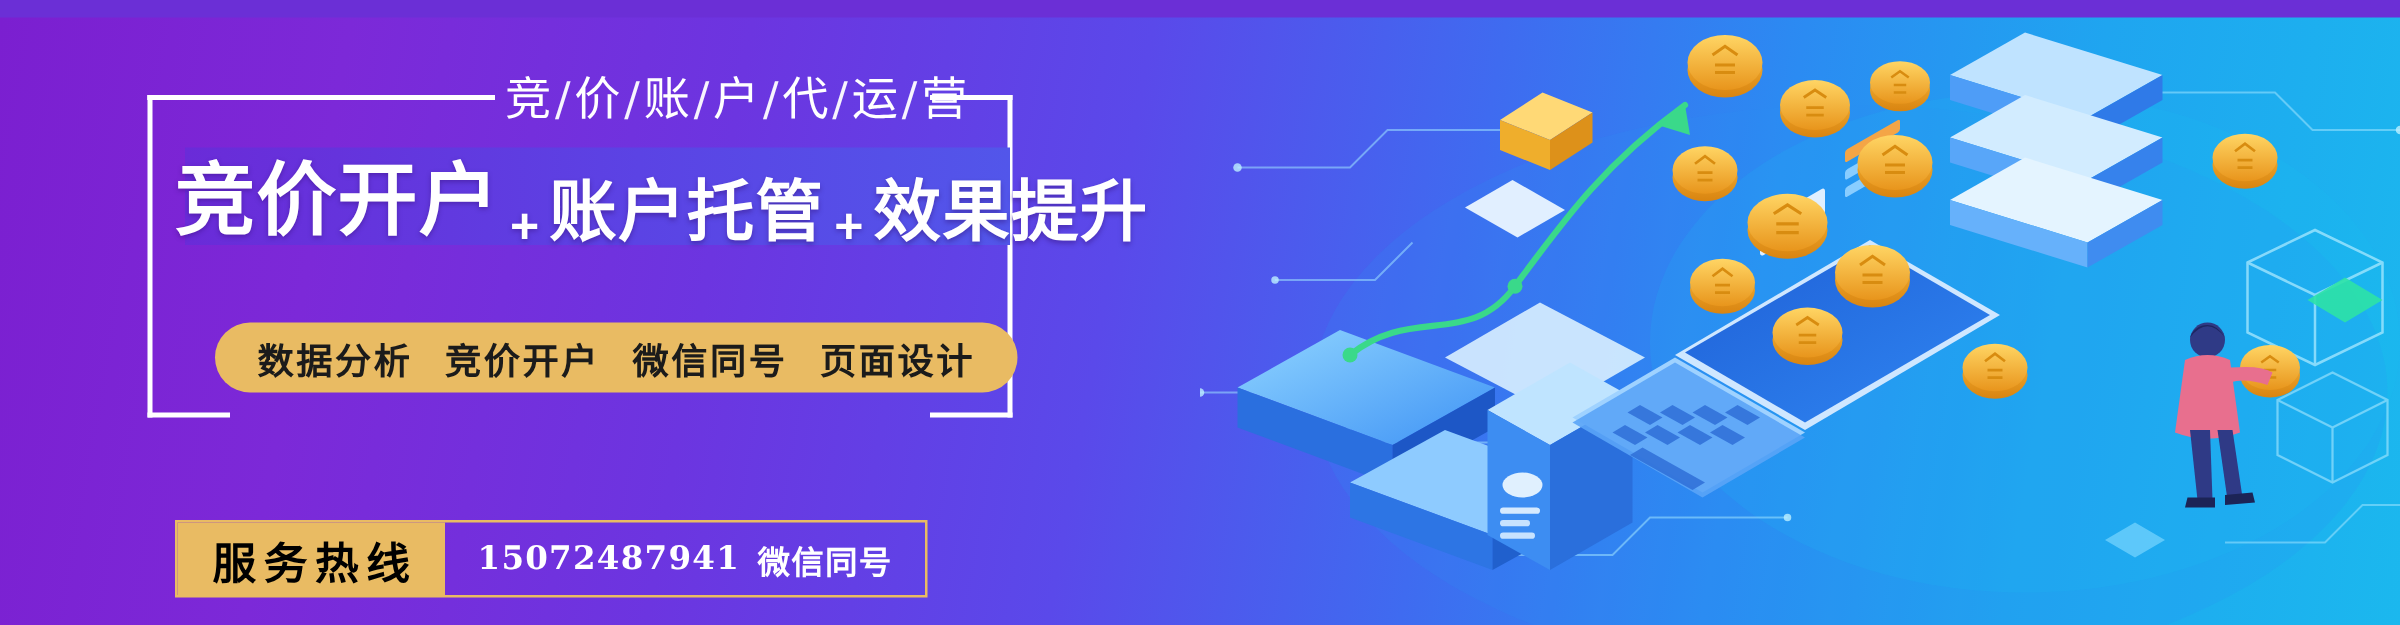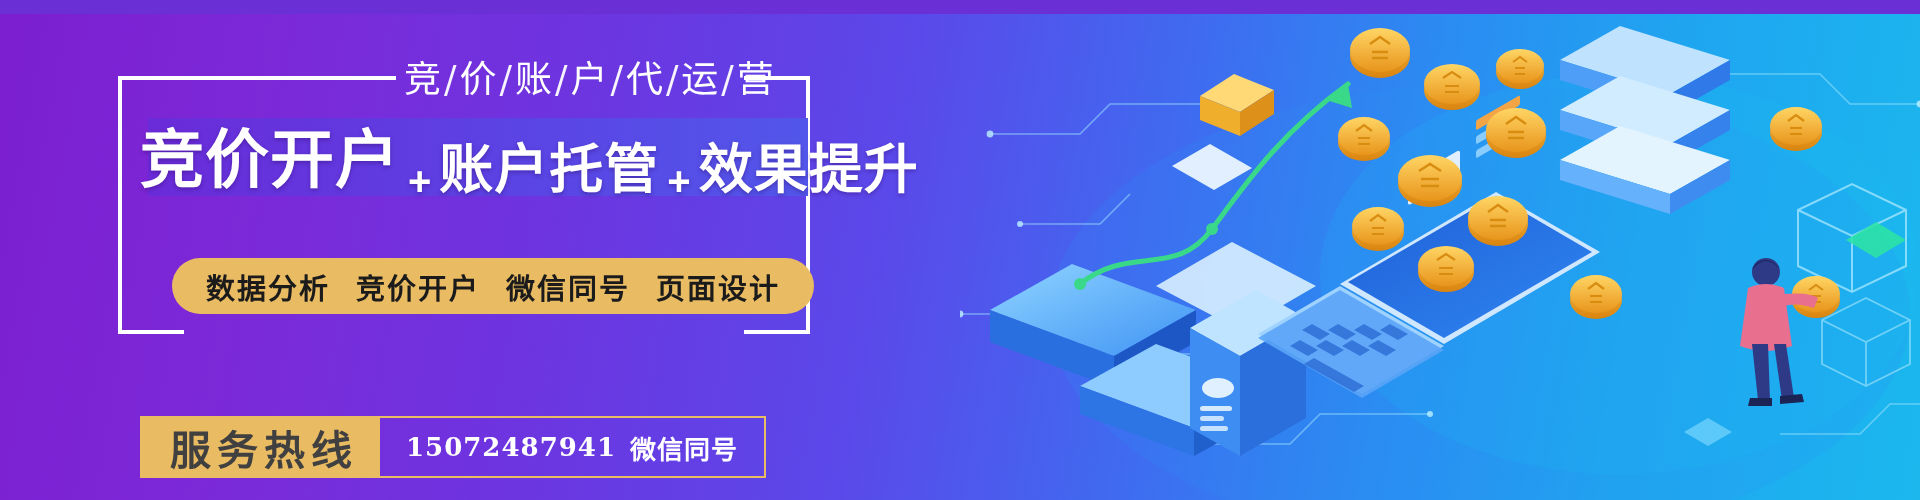--- a/index.html
+++ b/index.html
@@ -99,22 +99,22 @@
     text-shadow:0 2px 3px rgba(40,0,90,.3);
   }
 
   
   .hotline{
     position:absolute;left:140px;top:402px;
     height:62px;display:flex;align-items:stretch;
     border:2px solid #e9bb63;box-sizing:border-box;
   }
   .hotline-label{
-    background:#e9bb63;color:#404040;
-    font-size:41px;font-weight:bold;letter-spacing:6px;
+    background:#e9bb63;color:#000000;
+    font-size:35px;font-weight:bold;letter-spacing:6px;
     display:flex;align-items:center;padding:0 22px 0 28px;white-space:nowrap;
   }
   .hotline-value{
     color:#ffffff;font-size:26px;font-weight:bold;letter-spacing:1px;
     display:flex;align-items:center;padding:0 26px;white-space:nowrap;
     font-family:"DejaVu Serif","Liberation Serif",serif;
   }
 </style>
 </head>
 <body>

